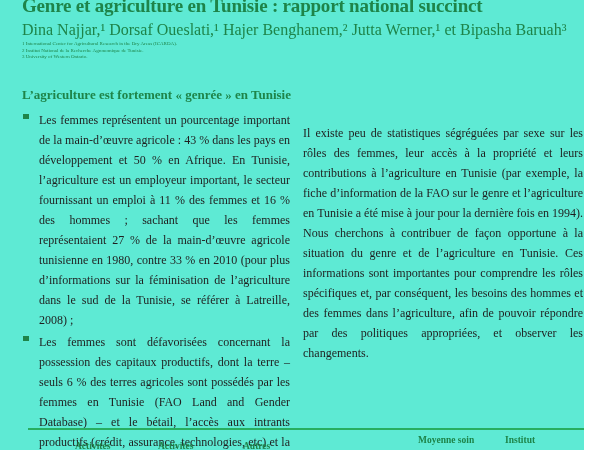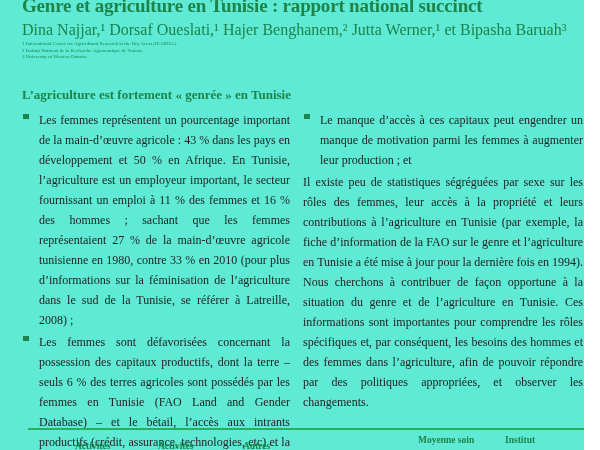--- a/index.html
+++ b/index.html
@@ -25,21 +25,21 @@
     font-size:13px;font-weight:bold;color:#1e8449;
   }
   .col{position:absolute;top:110px;font-size:12px;line-height:20px;text-align:justify;}
   .col-left{left:22px;width:268px;}
   .col-right{left:303px;width:280px;}
   ul.bullets{list-style:none;margin:0;padding:0;}
   ul.bullets li{position:relative;padding-left:17px;margin-bottom:2px;}
   ul.bullets li .sq{
     position:absolute;left:1px;top:3.5px;width:5.5px;height:5.5px;background:#1e8449;
   }
-  .closing-para{}
+  .closing-para{margin-top:13px;}
   .fig-caption{
     position:absolute;left:22px;top:402px;right:20px;
     font-size:9.5px;font-weight:bold;color:#3a3a3a;
   }
   .table-rule{
     position:absolute;left:28px;top:428px;width:556px;height:2px;background:#27ae60;
   }
   .th{
     position:absolute;font-size:9.5px;font-weight:bold;color:#1e8449;white-space:nowrap;
   }
@@ -74,24 +74,20 @@
       </li>
       <li>
         <span class="sq"></span>
         <span>Les femmes sont défavorisées concernant la possession des capitaux productifs, dont la terre – seuls 6 % des terres agricoles sont possédés par les femmes en Tunisie (FAO Land and Gender Database) – et le bétail, l’accès aux intrants productifs (crédit, assurance, technologies, etc) et la participation à la vie publique (des comités de gouvernance locaux) (Latreille, 2008) ;</span>
       </li>
     </ul>
   </div>
 
   <div class="col col-right">
     <ul class="bullets">
-      <li>
-        <span class="sq"></span>
-        <span>Le manque d’accès à ces capitaux peut engendrer un manque de motivation parmi les femmes à augmenter leur production ; et</span>
-      </li>
     </ul>
     <div class="closing-para">Il existe peu de statistiques ségréguées par sexe sur les rôles des femmes, leur accès à la propriété et leurs contributions à l’agriculture en Tunisie (par exemple, la fiche d’information de la FAO sur le genre et l’agriculture en Tunisie a été mise à jour pour la dernière fois en 1994). Nous cherchons à contribuer de façon opportune à la situation du genre et de l’agriculture en Tunisie. Ces informations sont importantes pour comprendre les rôles spécifiques et, par conséquent, les besoins des hommes et des femmes dans l’agriculture, afin de pouvoir répondre par des politiques appropriées, et observer les changements.</div>
   </div>
 
 
   <div class="table-rule"></div>
 
   <span class="th th-1">Activités</span>
   <span class="th th-2">Activités</span>
   <span class="th th-3">Autres</span>

